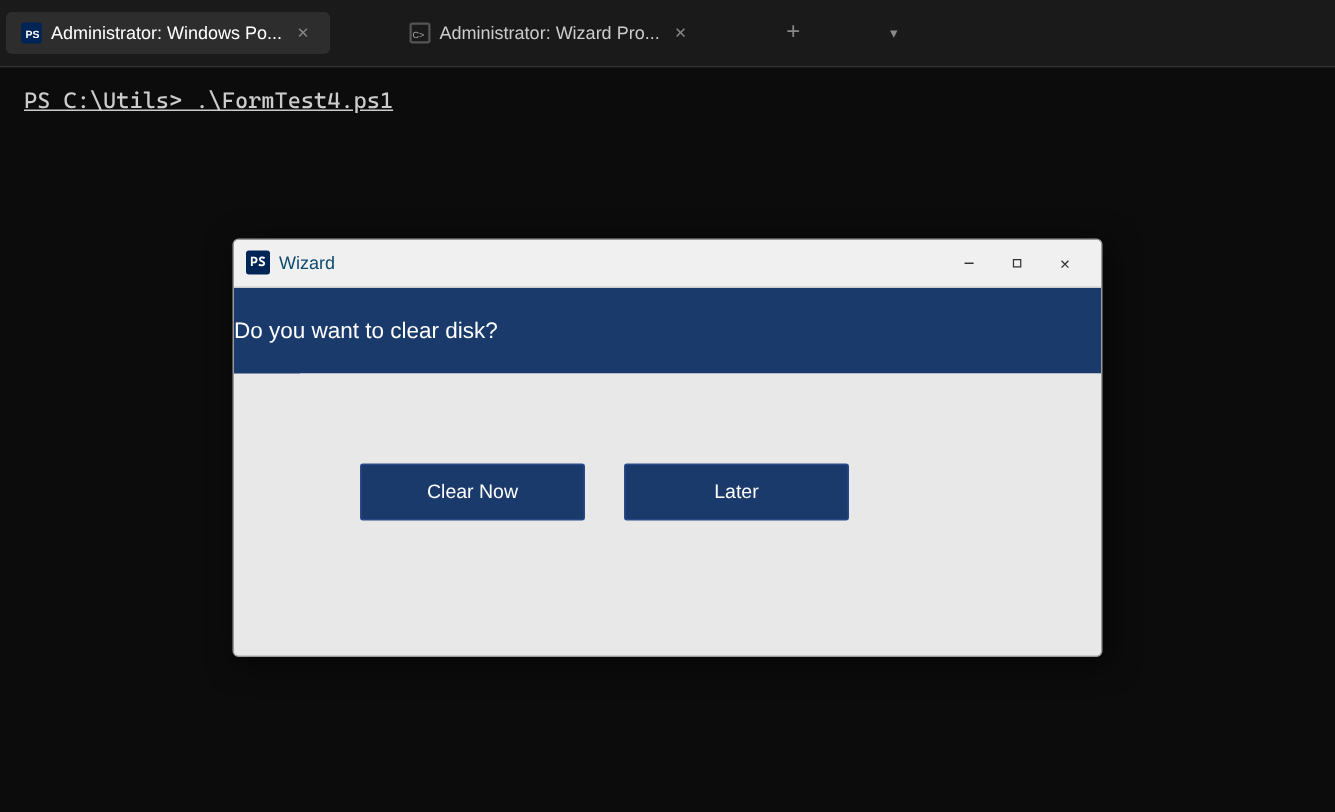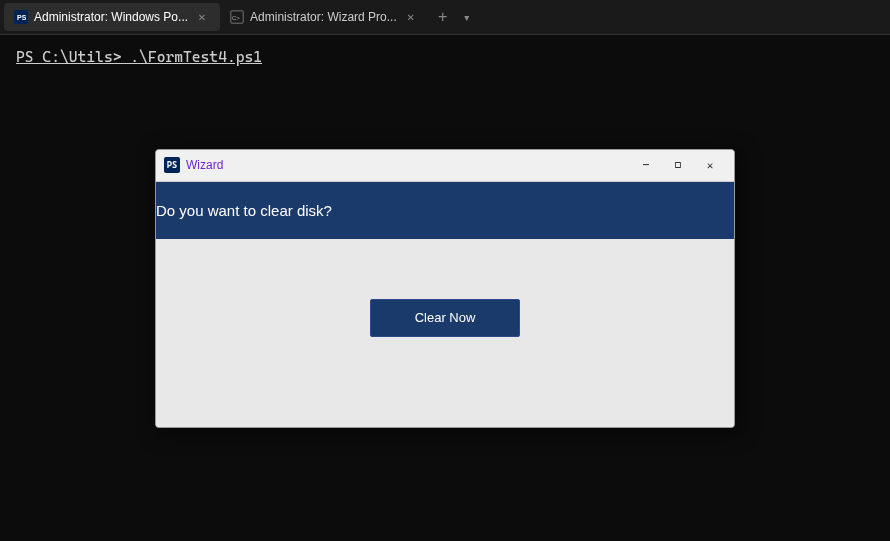--- a/index.html
+++ b/index.html
@@ -11,23 +11,24 @@
       font-family: 'Segoe UI', Tahoma, Geneva, Verdana, sans-serif;
       overflow: hidden;
       position: relative;
     }
 
     
     .tab-bar {
       display: flex;
       align-items: center;
       background: #1a1a1a;
-      height: 35px;
+      height: 45px;
       padding: 0 4px;
       border-bottom: 1px solid #333;
+      gap: 43px;
     }
 
     .tab {
       display: flex;
       align-items: center;
       height: 28px;
       padding: 0 10px;
       font-size: 12px;
       color: #ccc;
       cursor: pointer;
@@ -163,21 +164,21 @@
       justify-content: center;
       font-size: 9px;
       color: #fff;
       font-weight: bold;
       flex-shrink: 0;
     }
 
     .dialog-title {
       flex: 1;
       font-size: 12px;
-      color: #6d28d9;
+      color: #0c4a6e;
       font-family: 'Segoe UI', sans-serif;
     }
 
     .dialog-window-btns {
       display: flex;
       gap: 0;
     }
 
     .dialog-win-btn {
       width: 32px;
@@ -196,22 +197,23 @@
       color: #fff;
       font-size: 15px;
       font-family: 'Segoe UI', sans-serif;
       padding: 20px 0;
     }
 
     .dialog-body {
       background: #e8e8e8;
       padding: 60px 40px 40px 40px;
       display: flex;
-      justify-content: center;
+      justify-content: flex-start;
       gap: 26px;
+      margin-left: 44px;
     }
 
     .dialog-button {
       width: 150px;
       height: 38px;
       background: #1a3a6b;
       color: #fff;
       border: 1px solid #2a4a8b;
       border-radius: 2px;
       font-size: 13px;
@@ -285,19 +287,20 @@
           </div>
         </div>
       </div>
 
       <div class="dialog-header">
         <span>Do you want to clear disk?</span>
       </div>
 
       <div class="dialog-body">
         <button class="dialog-button">Clear Now</button>
+        <button class="dialog-button">Later</button>
       </div>
 
       <div class="dialog-footer"></div>
 
     </div>
   </div>
 </div>
 
 </body></html>

